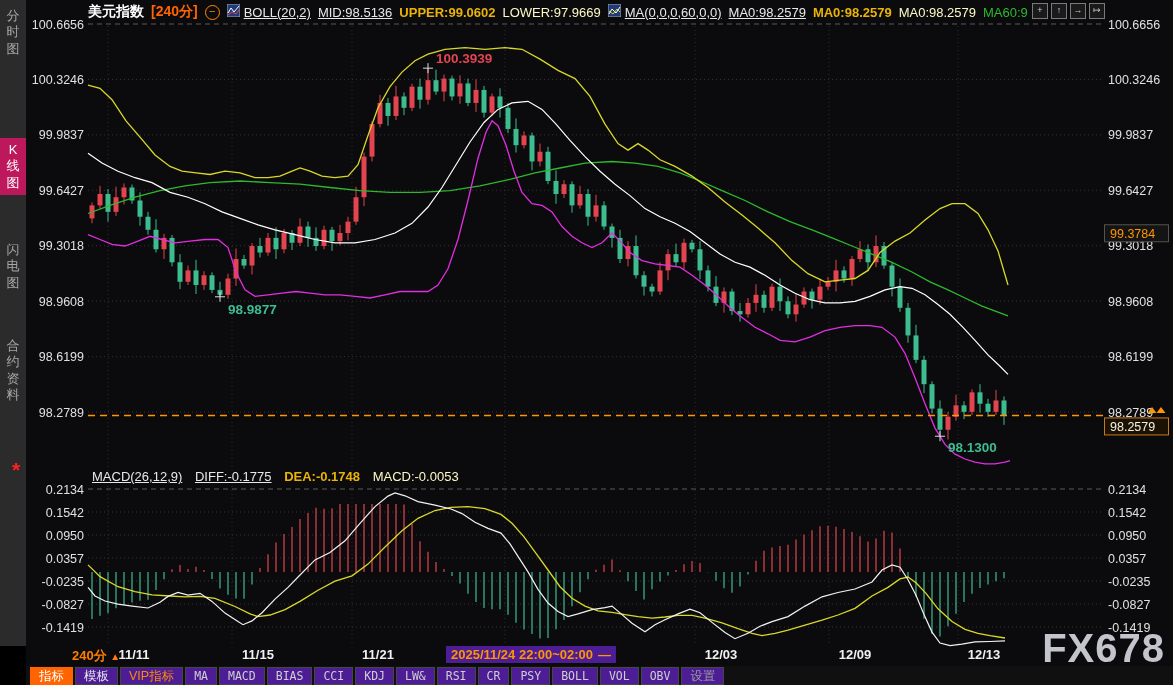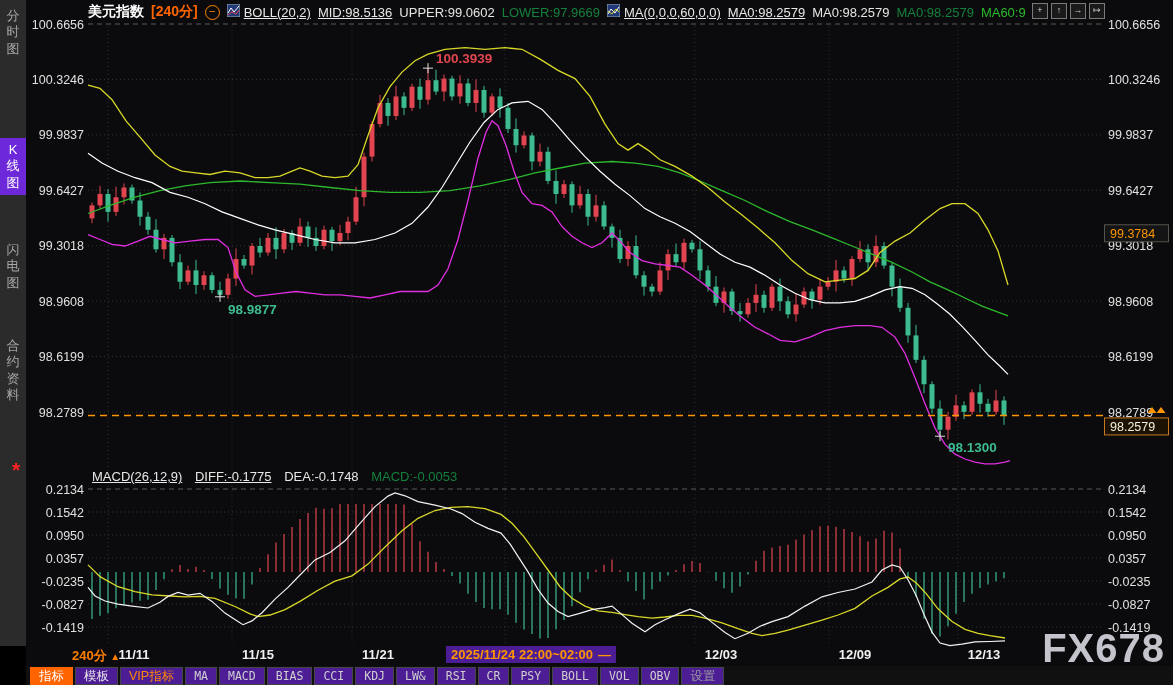--- a/index.html
+++ b/index.html
@@ -4,31 +4,31 @@
 <style>
   html,body{margin:0;padding:0;background:#0b0b0d;}
   #root{position:relative;width:1173px;height:685px;background:#0b0b0d;overflow:hidden;
         font-family:"Liberation Sans","DejaVu Sans",sans-serif;color:#e0e0e0;}
   #chart-svg{position:absolute;left:0;top:0;z-index:1;}
   
   #sidebar{position:absolute;left:0;top:0;width:26px;height:646px;background:#2b2b2b;z-index:5;}
   .side-tab{position:absolute;left:0;width:26px;text-align:center;font-size:13px;line-height:1.25;
             color:#a8a8a8;word-break:break-all;padding:4px 0;cursor:pointer;}
   .side-tab>span{display:inline-block;width:15px;word-break:break-all;}
-  .side-tab.selected{background:#6d28d9;color:#ffffff;}
+  .side-tab.selected{background:#be185d;color:#ffffff;}
   #sidebar-corner{position:absolute;left:0;top:646px;width:26px;height:39px;background:#000;z-index:5;}
   
   #topbar{position:absolute;left:26px;top:0;right:0;height:24px;z-index:6;font-size:13px;
           white-space:nowrap;display:flex;align-items:center;padding-left:62px;box-sizing:border-box;}
   #topbar .seg{margin-right:7px;}
   .t-title{color:#ffffff;font-weight:bold;font-size:14px;}
   .t-period{color:#ff6400;font-weight:bold;font-size:14px;}
   .t-white{color:#e8e8e8;text-decoration:underline;}
-  .t-yellow{color:#e5e5e5;}
-  .t-magenta{color:#15803d;}
+  .t-yellow{color:#eab308;font-weight:bold;}
+  .t-magenta{color:#fef9c3;}
   .t-green{color:#2db92d;}
   .collapse-btn{display:inline-block;width:13px;height:13px;border:1px solid #ff8a00;border-radius:50%;
                 color:#ff8a00;font-size:11px;line-height:11px;text-align:center;margin-right:7px;}
   .mini-chart-icon{display:inline-block;margin-right:4px;vertical-align:-2px;}
   #win-icons{position:absolute;right:68px;top:3px;display:flex;gap:3px;z-index:7;}
   .win-icon{width:14px;height:14px;border:1px solid #7a7a7a;background:#1a1a1a;color:#cfcfcf;
             font-size:9px;line-height:13px;text-align:center;cursor:pointer;}
   
   #macd-header{position:absolute;left:92px;top:469px;z-index:6;font-size:13px;white-space:nowrap;}
   #macd-header .seg{margin-right:9px;}

